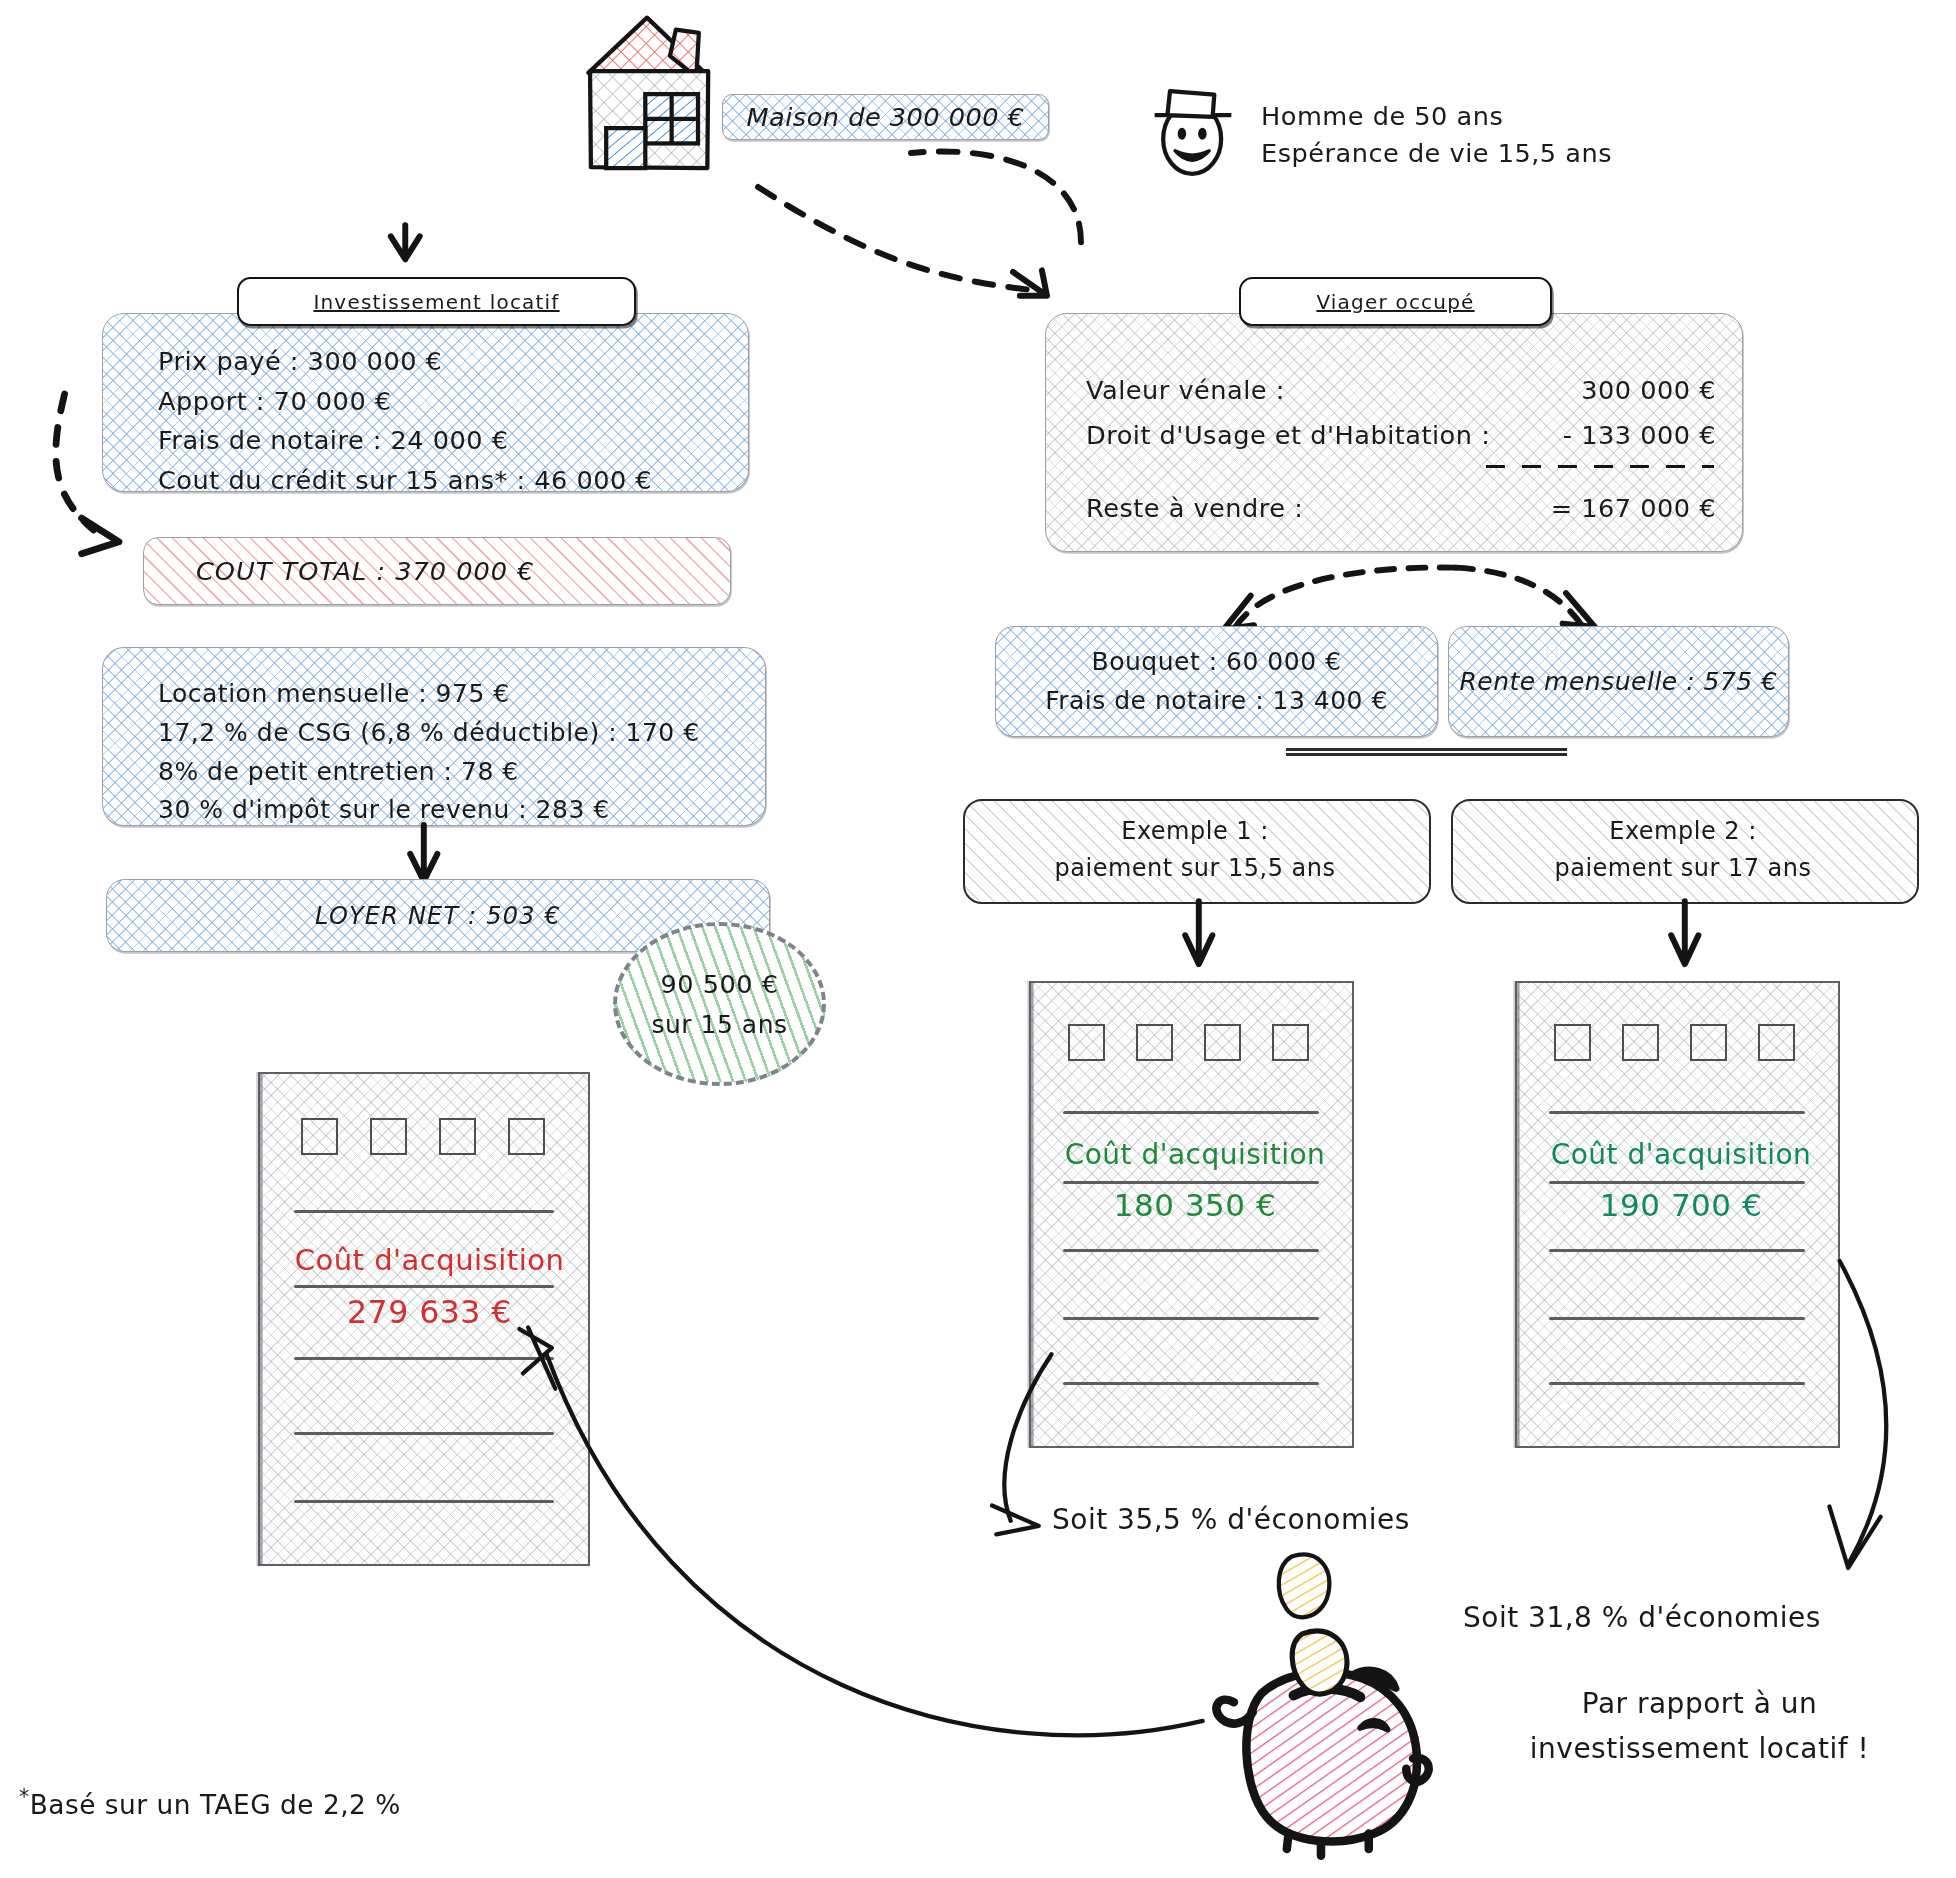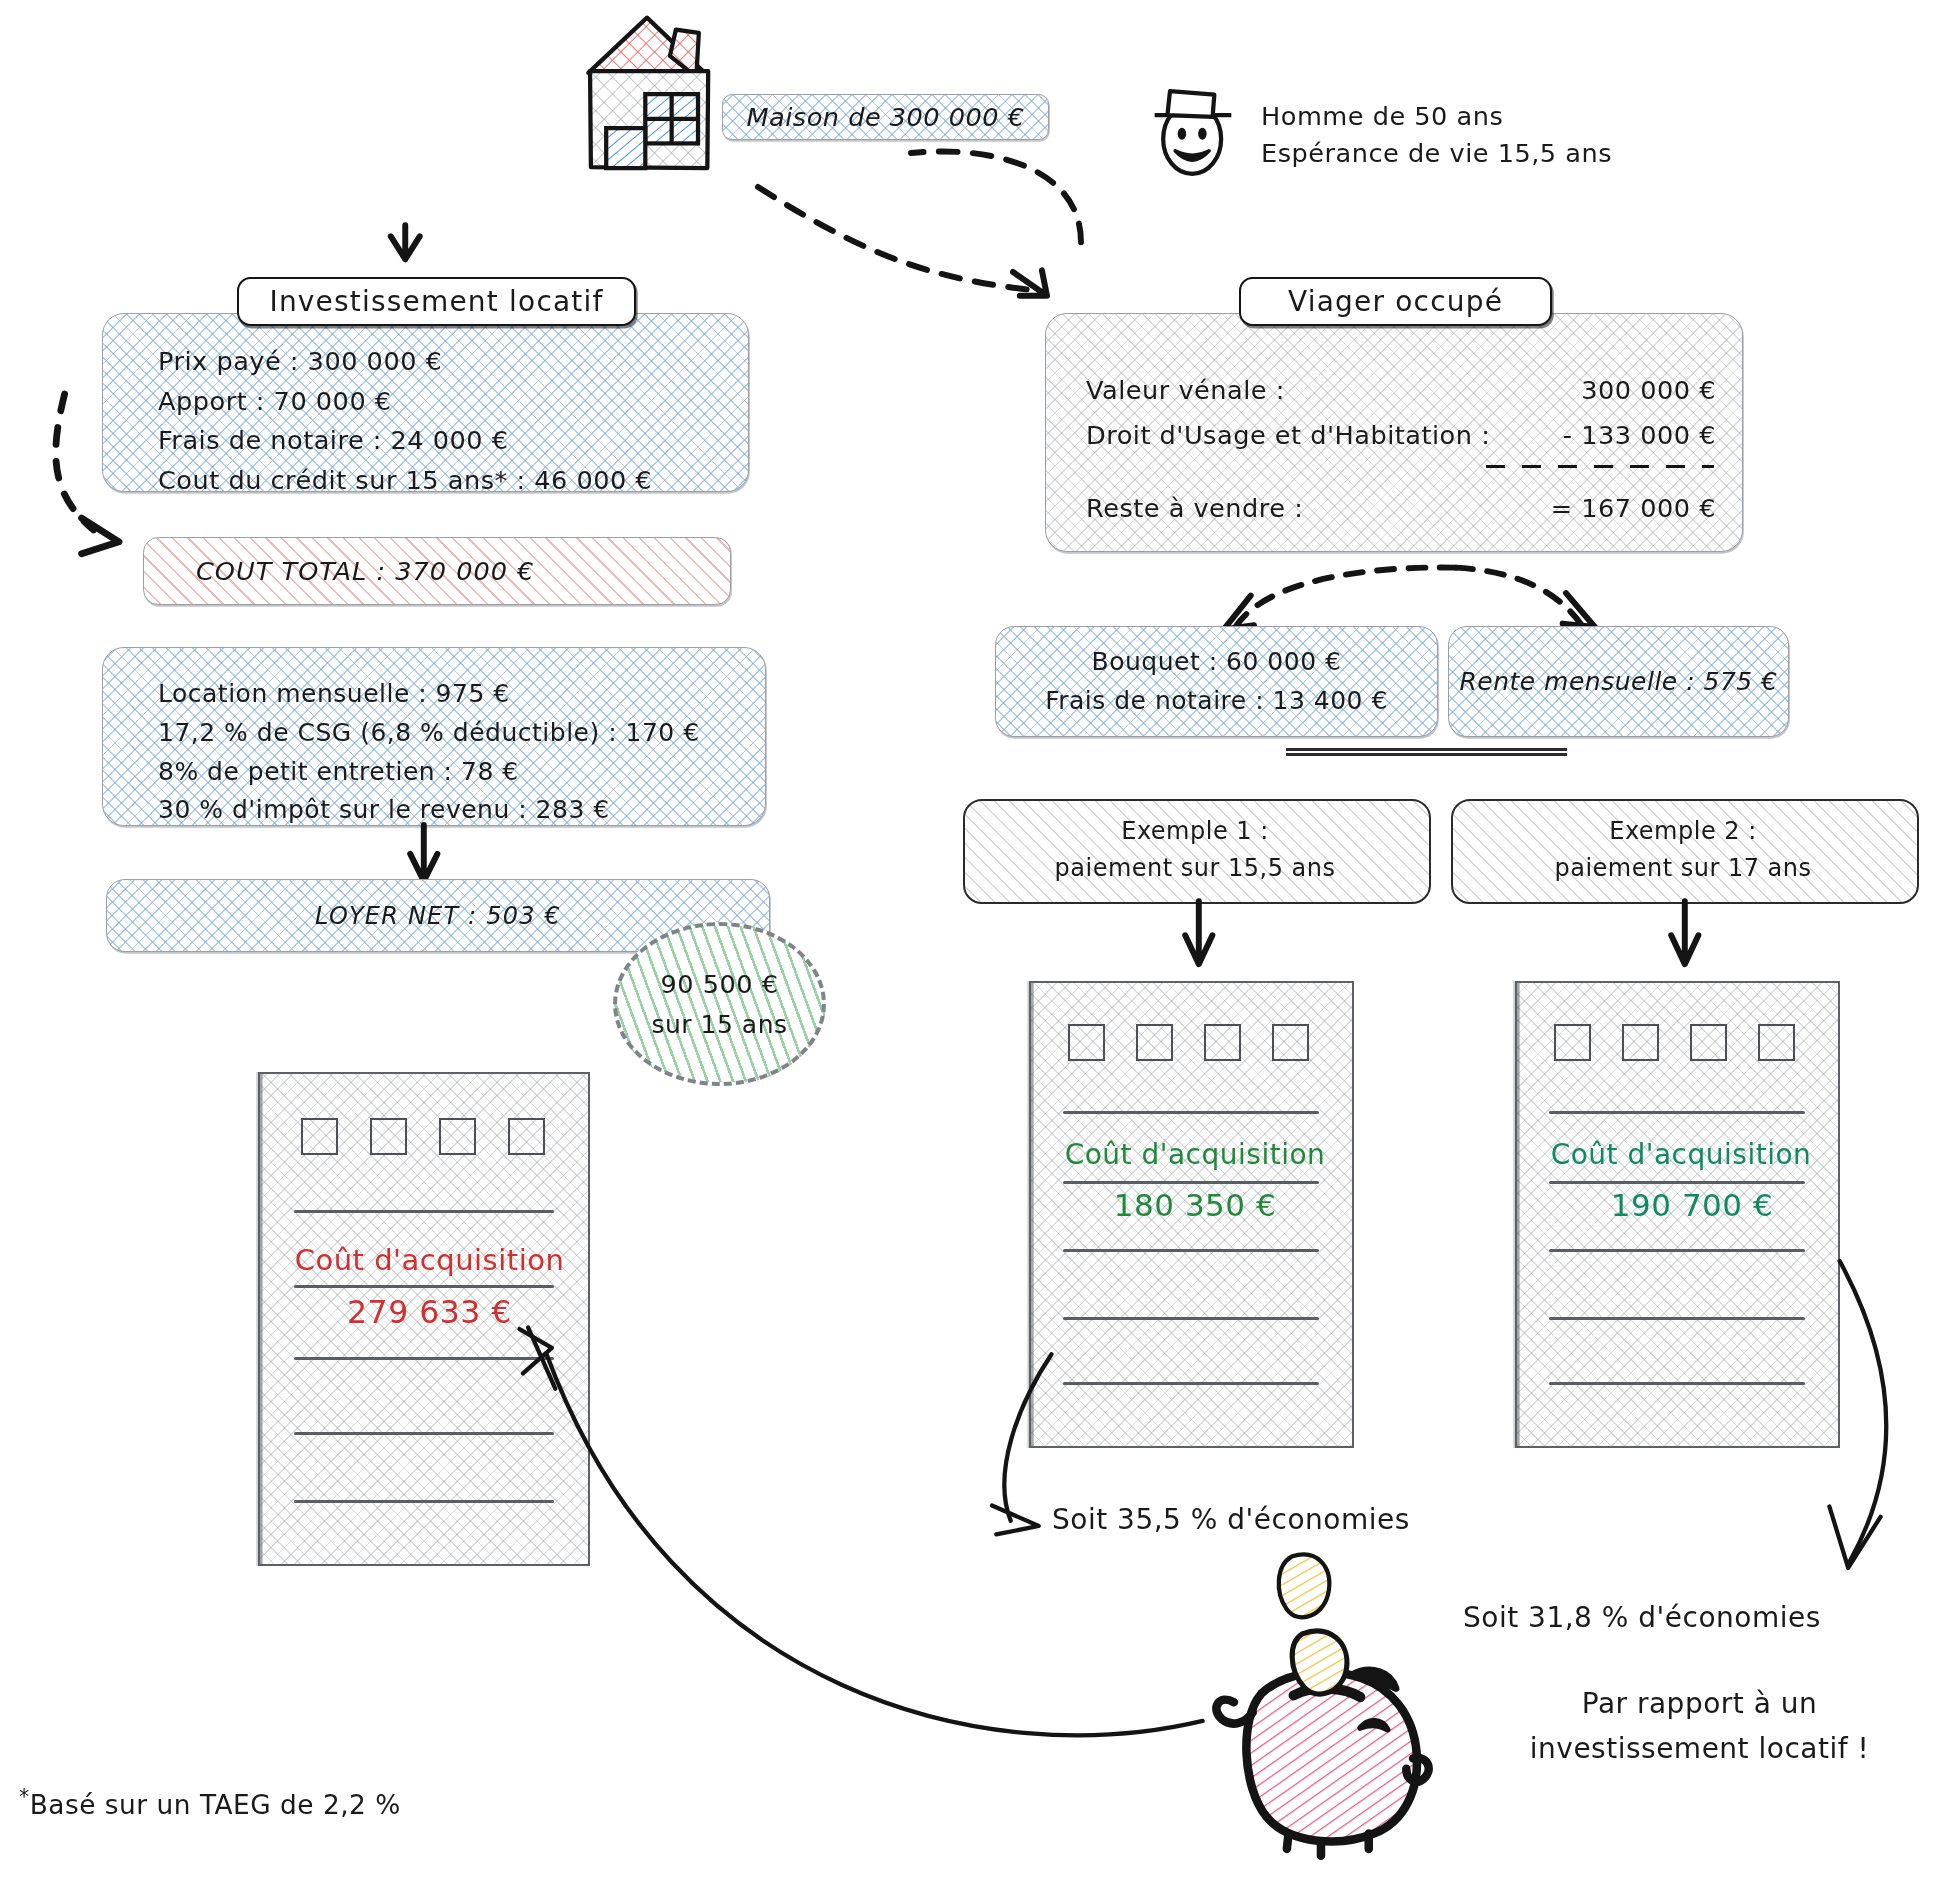--- a/index.html
+++ b/index.html
@@ -50,21 +50,21 @@
 
   .title-chip{
     border:2.6px solid #141414;
     border-radius:13.6px;
     background:#fff;
     box-sizing:border-box;
     display:flex;align-items:center;justify-content:center;
     box-shadow:1.7px 2.6px 0 rgba(20,20,20,.55);
     z-index:6;
   }
-  .title-chip span{font-size:28px;letter-spacing:1.2px;}
+  .title-chip span{font-size:20px;letter-spacing:1.2px;text-decoration:underline;}
 
   .lines{line-height:1.55;}
   .lines div{white-space:pre;}
 
   .paper{
     border:2.6px solid #5d6166;
     box-sizing:border-box;
     box-shadow:2.6px 0 0 rgba(93,97,102,.55) inset, -1.7px 0 0 rgba(93,97,102,.3);
   }
   .thumb{
@@ -287,21 +287,21 @@
 <div class="abs paper hatch-grid-gray" style="left:1515px;top:981px;width:325px;height:467px;">
   <div class="abs" style="left:37px;top:41px;display:flex;gap:31px;">
     <div class="thumb hatch-grid-gray"></div>
     <div class="thumb hatch-grid-gray"></div>
     <div class="thumb hatch-grid-gray"></div>
     <div class="thumb hatch-grid-gray"></div>
   </div>
   <div class="abs rule" style="left:32px;top:128px;width:256px;"></div>
   <div class="abs hand" style="left:17px;top:155px;width:294px;font-size:28px;color:#0f8a5f;text-align:center;">Coût d'acquisition</div>
   <div class="abs rule" style="left:32px;top:198px;width:256px;"></div>
-  <div class="abs hand" style="left:28px;top:204px;width:294px;font-size:31px;color:#0f8a5f;text-align:center;">190 700 €</div>
+  <div class="abs hand" style="left:17px;top:204px;width:294px;font-size:31px;color:#0f8a5f;text-align:center;">190 700 €</div>
   <div class="abs rule" style="left:32px;top:266px;width:256px;"></div>
   <div class="abs rule" style="left:32px;top:334px;width:256px;"></div>
   <div class="abs rule" style="left:32px;top:399px;width:256px;"></div>
 </div>
 
 <svg class="abs" style="left:958px;top:1354px;width:170px;height:213px;" viewBox="0 0 200 250" width="170" height="213">
   <path d="M110 0 C70 60 40 140 62 196" fill="none" stroke="#141414" stroke-width="5" stroke-linecap="round"></path>
   <path d="M40 178 L95 202 L45 212" fill="none" stroke="#141414" stroke-width="5" stroke-linecap="round" stroke-linejoin="round"></path>
 </svg>
 

